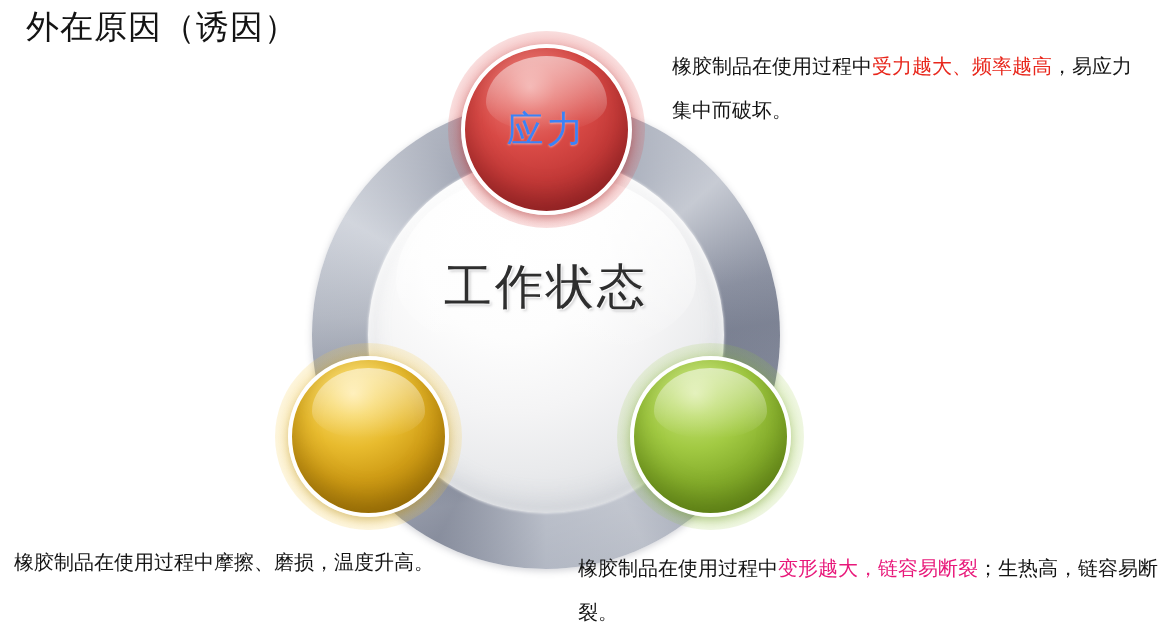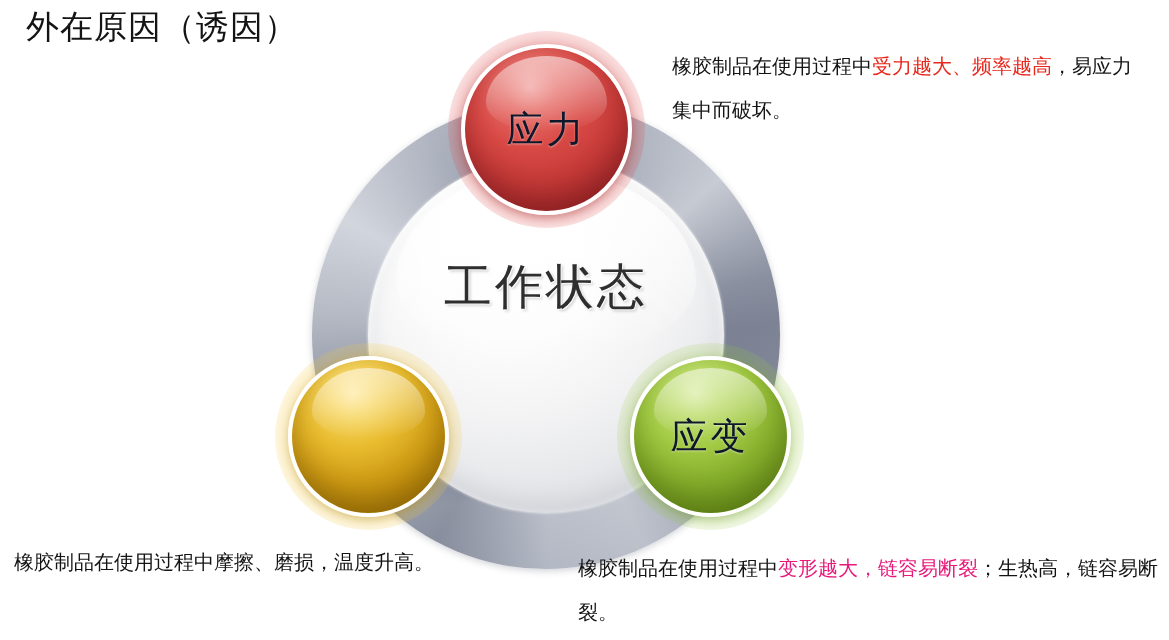--- a/index.html
+++ b/index.html
@@ -121,21 +121,21 @@
     content:"";
     position:absolute;
     left:13%;top:5%;width:74%;height:46%;
     border-radius:50% 50% 45% 45% / 62% 62% 38% 38%;
     background:linear-gradient(180deg,rgba(255,255,255,.55),rgba(255,255,255,0));
     pointer-events:none;
   }
   .node .lbl{
     position:relative;z-index:2;
     font-size:37px;
-    color:#0f172a;
+    color:#3b82f6;
     letter-spacing:3px;
     text-shadow:0 1px 2px rgba(255,255,255,.45);
     font-family:"Liberation Serif","DejaVu Serif",serif;
   }
 
   
   #node-stress{left:461px;top:44px;width:171px;height:171px;}
   #node-stress .glow{background:radial-gradient(circle,rgba(222,60,60,.42) 52%,rgba(222,60,60,.12) 74%,rgba(222,60,60,0) 86%);}
   #node-stress .ball{
     background:radial-gradient(circle at 40% 24%,
@@ -197,21 +197,20 @@
   </div>
 
   <div class="node" id="node-friction">
     <div class="glow"></div>
     <div class="ball"></div>
   </div>
 
   <div class="node" id="node-strain">
     <div class="glow"></div>
     <div class="ball"></div>
-    <div class="lbl">应变</div>
   </div>
 
   <div class="caption" id="cap-stress">
     <span>橡胶制品在使用过程中</span><span class="hl-red">受</span><span class="hl-red">力越大、频率越高</span><span>，易应</span><span>力集中而破坏。</span>
   </div>
 
   <div class="caption" id="cap-friction">
     <span>橡胶制品在使用过程中</span><span>摩擦、磨损，温度升高。</span>
   </div>
 

